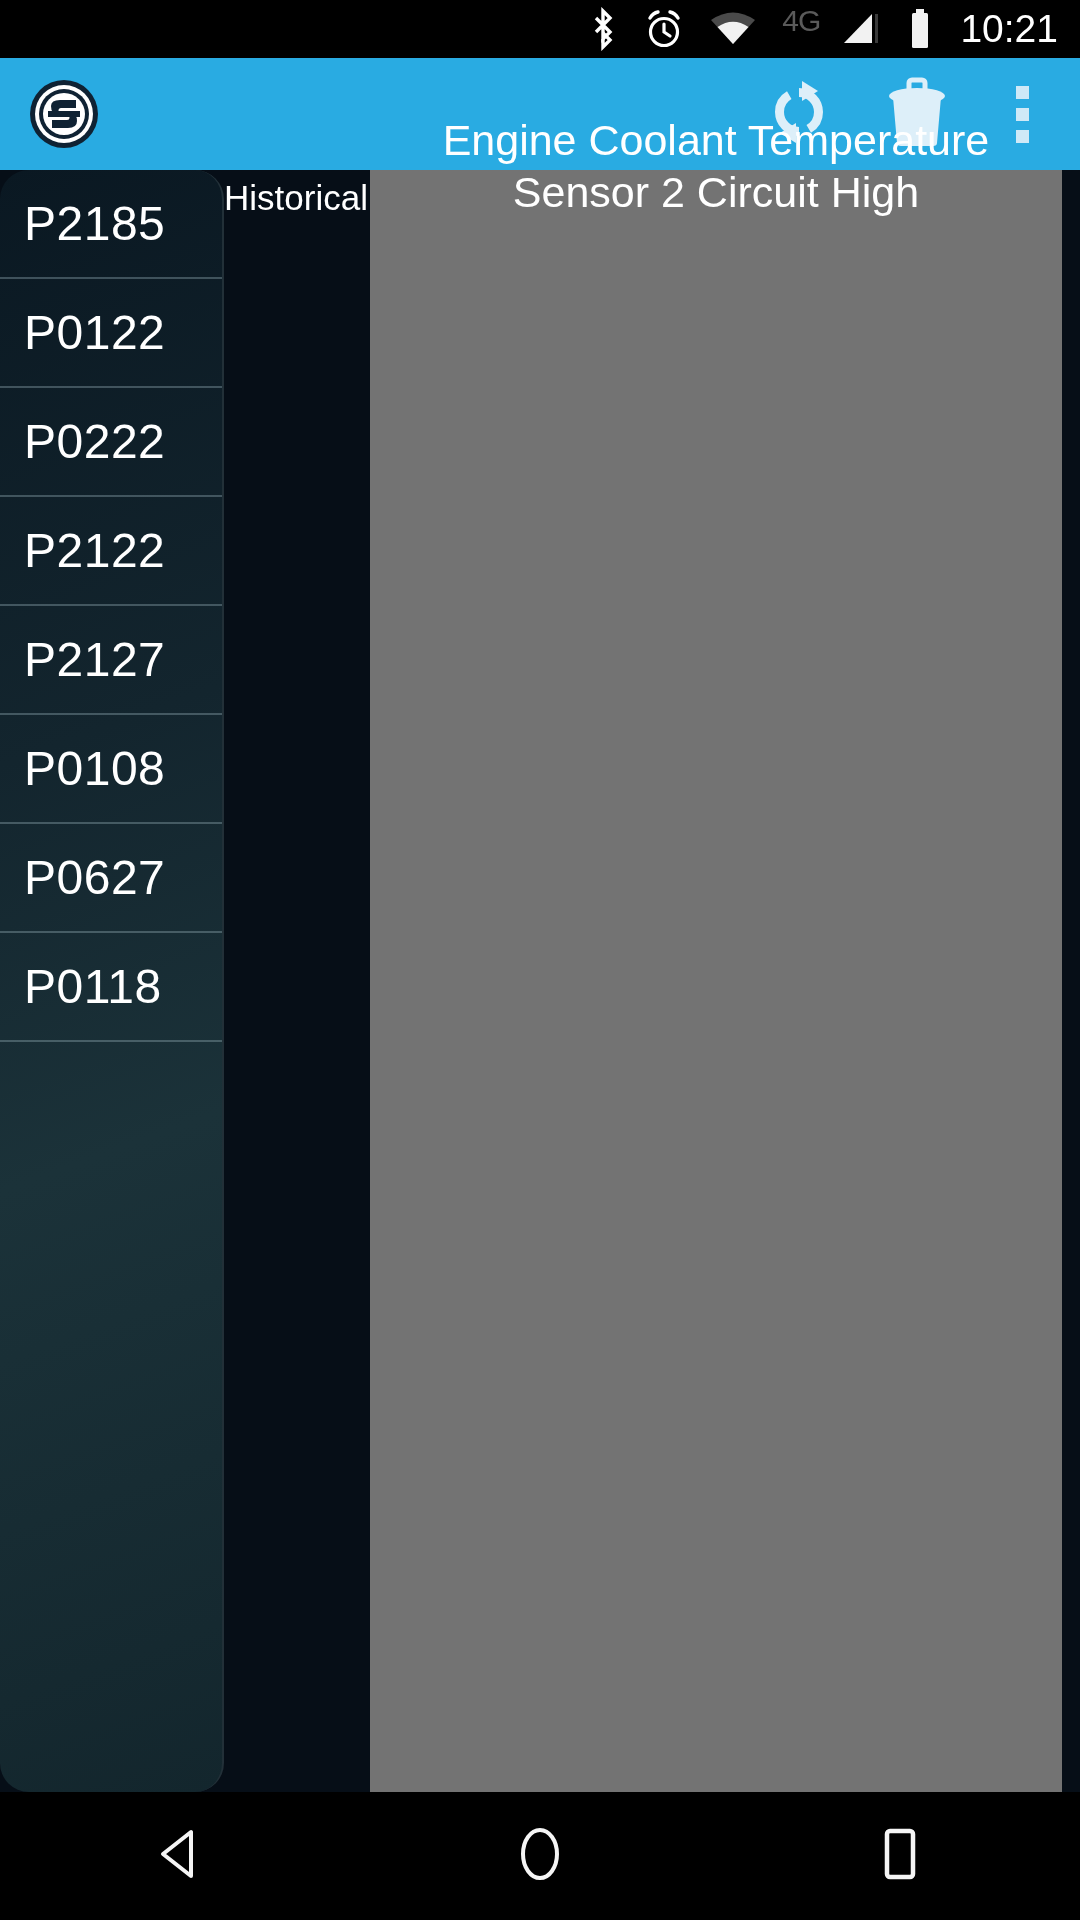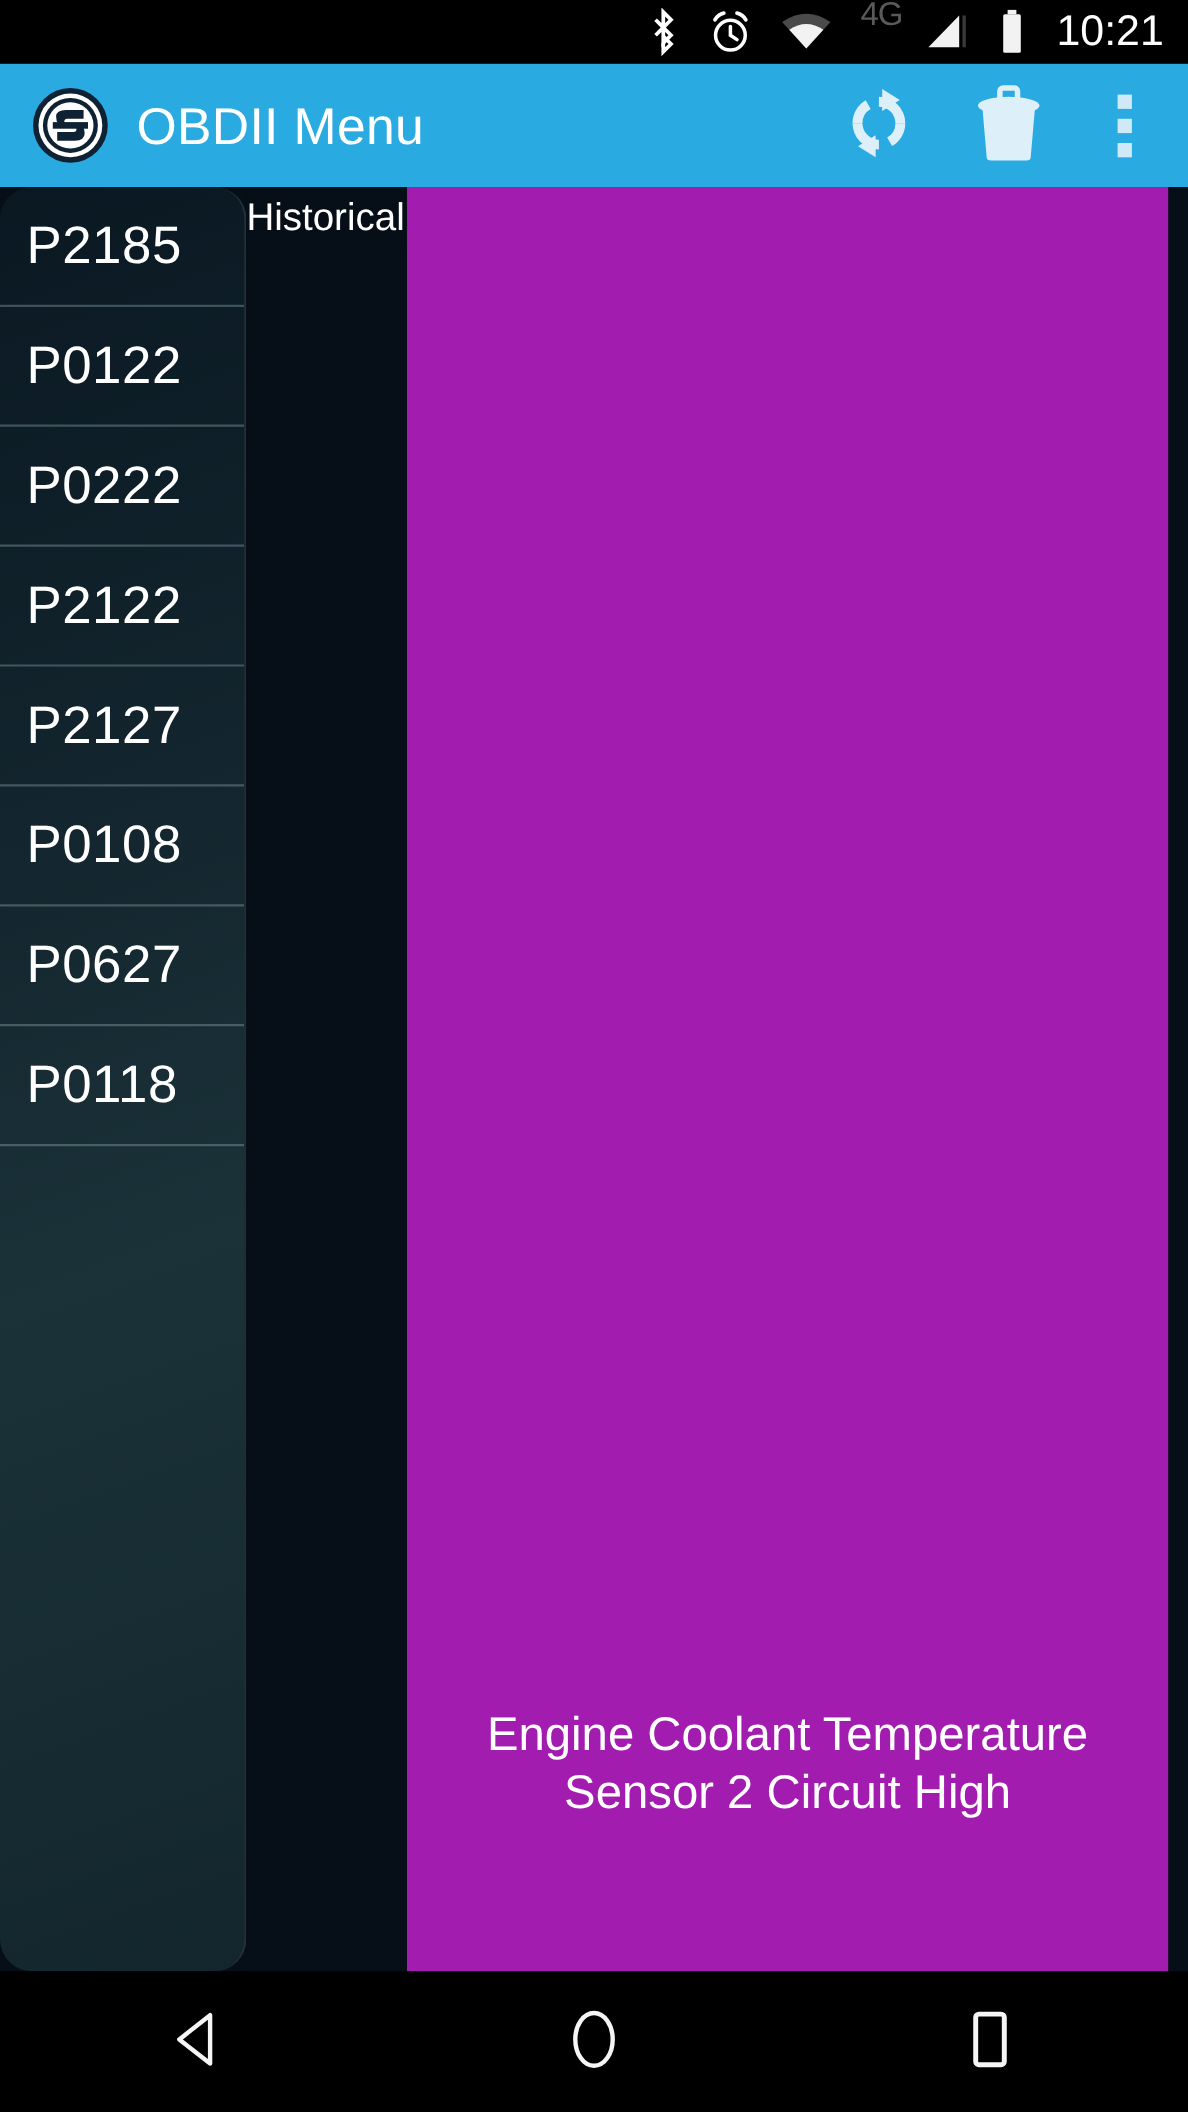--- a/index.html
+++ b/index.html
@@ -16,21 +16,21 @@
     display:flex; flex-direction:column;
   }
 
   
   .status-bar {
     height:58px; flex:0 0 58px;
     background:#000;
     display:flex; align-items:center; justify-content:flex-end;
     padding-right:22px;
   }
-  .status-icons { display:flex; gap:26px; }
+  .status-icons { display:flex; align-items:center; gap:26px; }
   .sb-ico { display:flex; align-items:center; justify-content:center; }
   .net-label {
     color:#5a5a5a; font-size:30px; font-weight:400; letter-spacing:-1px;
     line-height:1; position:relative; top:-8px; margin-right:-4px;
   }
   .status-time {
     color:#fff; font-size:39px; font-weight:400;
     margin-left:28px; letter-spacing:0px;
   }
 
@@ -104,22 +104,22 @@
     height:56px; flex:0 0 56px;
     display:flex; align-items:center; justify-content:center;
     background:#060e17;
   }
   .detail-header-title {
     color:#ffffff; font-size:35px; font-weight:400;
   }
   .detail-card {
     flex:1 1 auto;
     margin:0 18px 0 2px;
-    background:#a21caf;
-    display:flex; align-items:flex-end; justify-content:center;
+    background:#737373;
+    display:flex; align-items:flex-start; justify-content:center;
     padding:40px;
     min-height:0;
   }
   .detail-text {
     color:#ffffff; font-size:43px; font-weight:400;
     text-align:center; line-height:1.22;
     max-width:620px;
     position:relative; top:-96px;
   }
 
@@ -192,21 +192,20 @@
       <svg width="72" height="72" viewBox="0 0 72 72">
         <circle cx="36" cy="36" r="34" fill="#0f2233"></circle>
         <circle cx="36" cy="36" r="29" fill="#ffffff"></circle>
         <circle cx="36" cy="36" r="25" fill="#0f2233"></circle>
         <circle cx="36" cy="36" r="21" fill="#ffffff"></circle>
         <path d="M23 28 Q23 22 32 22 L48 22 L48 30 L33 30 Q30.5 30 30.5 32.5 Q30.5 35 33 35 L41 35 Q49 35 49 43 Q49 50 40 50 L24 50 L24 42 L39 42 Q41.5 42 41.5 39.5 Q41.5 37 39 37 L31 37 Q23 37 23 28 Z" fill="#0f2233"></path>
         <rect x="20" y="33" width="32" height="6" fill="#0f2233"></rect>
       </svg>
     </span>
 
-    <div class="app-title">OBDII Menu</div>
 
     <div class="app-actions">
 
       <div class="action-btn">
         <span>
           <svg width="74" height="74" viewBox="0 0 74 74">
             <path d="M37 13 A24 24 0 0 1 61 37 L52 37 A15 15 0 0 0 37 22 Z" fill="#ddeff9"></path>
             <path d="M37 61 A24 24 0 0 1 13 37 L22 37 A15 15 0 0 0 37 52 Z" fill="#ddeff9"></path>
             <path d="M13 37 A24 24 0 0 1 25 16.2 L29.5 24 A15 15 0 0 0 22 37 Z" fill="#ddeff9"></path>
             <path d="M61 37 A24 24 0 0 1 49 57.8 L44.5 50 A15 15 0 0 0 52 37 Z" fill="#ddeff9"></path>

